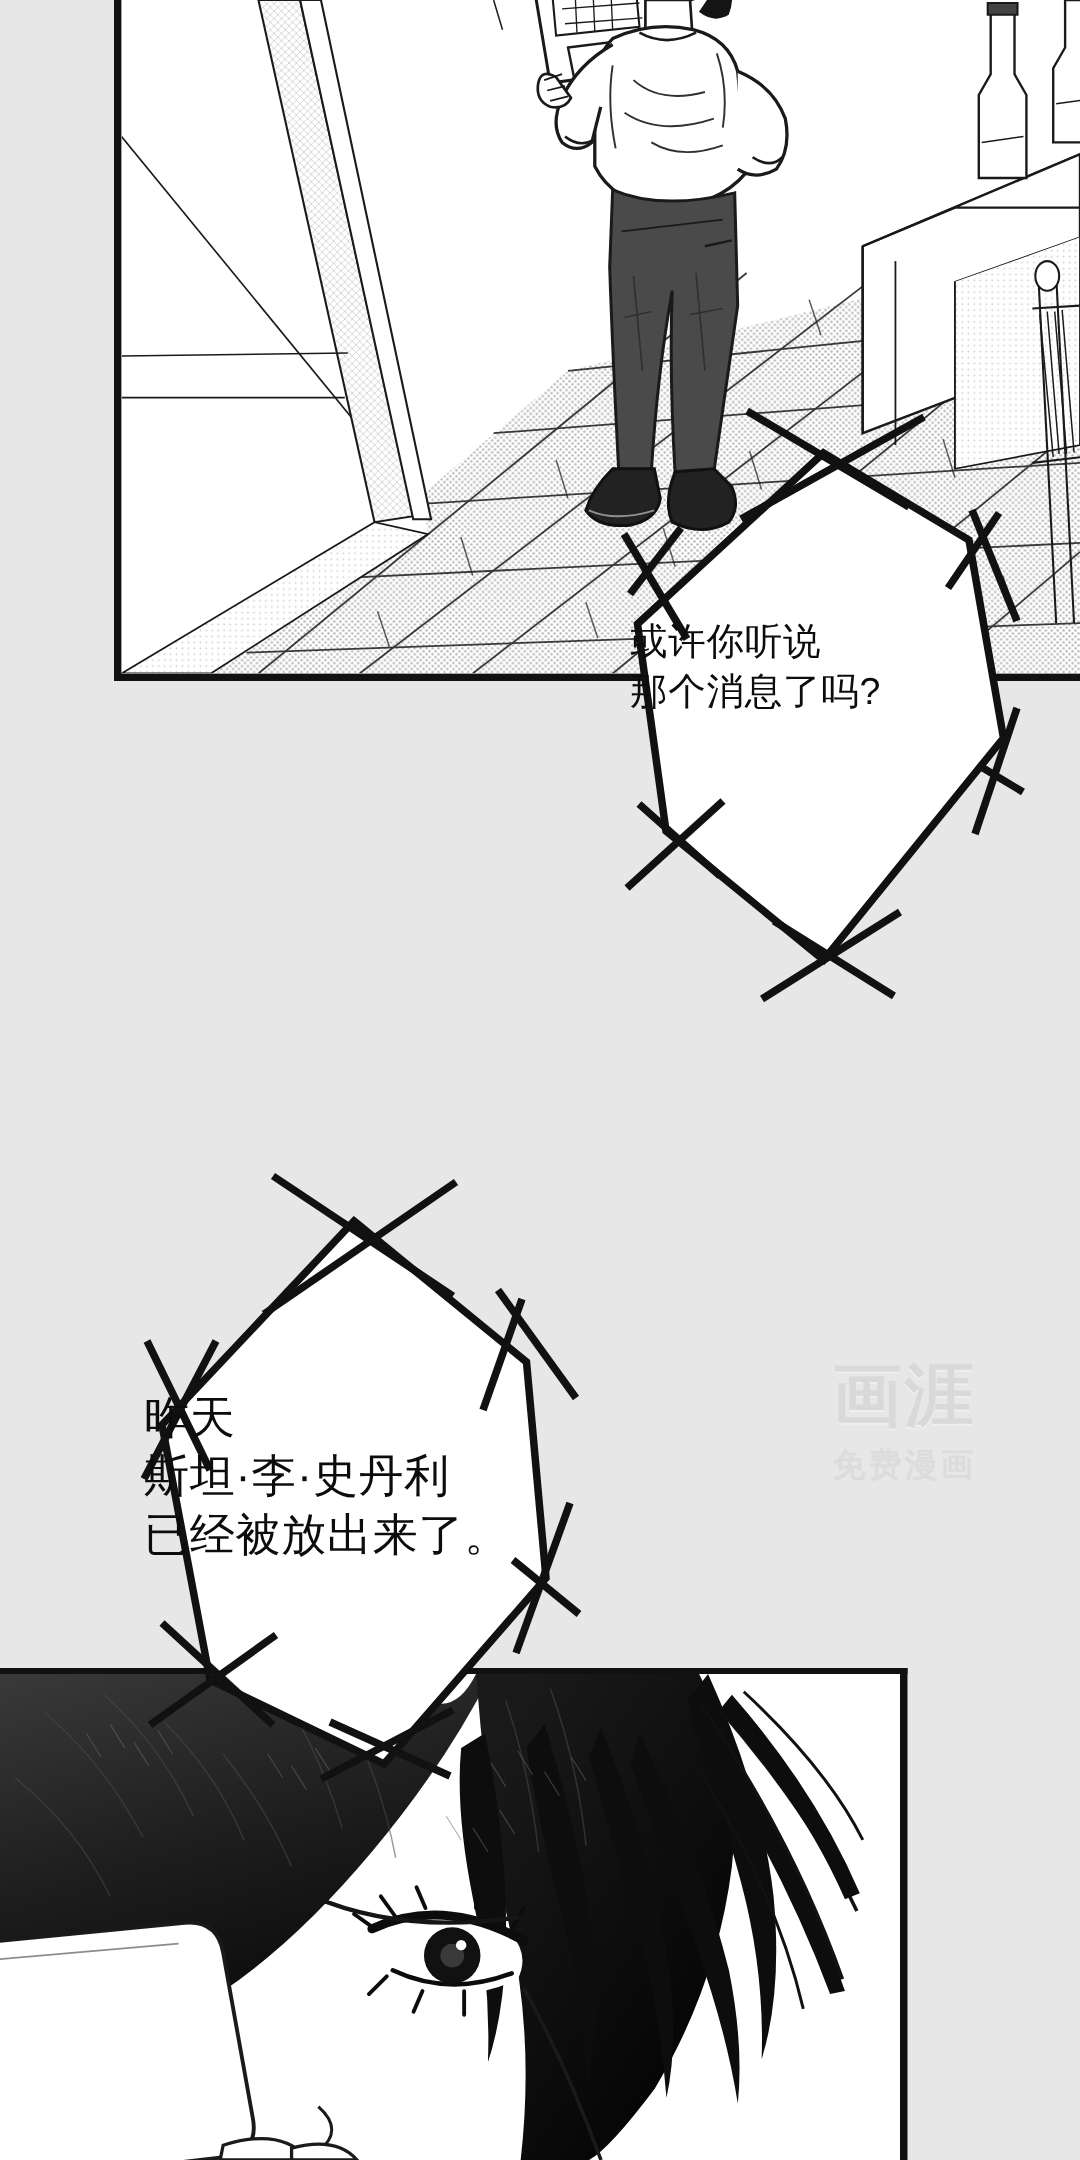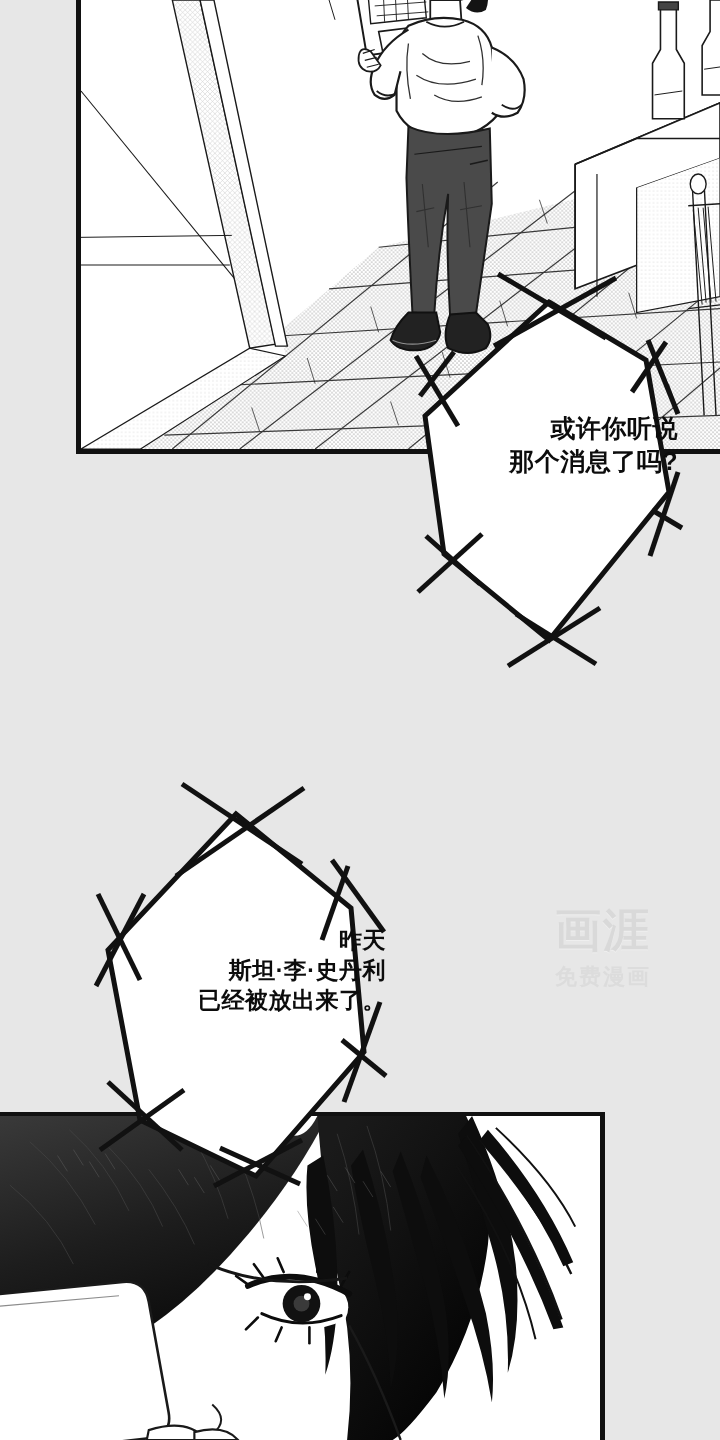--- a/index.html
+++ b/index.html
@@ -62,34 +62,34 @@
   }
   .bubble svg {
     position: absolute;
     left: 0; top: 0;
     overflow: visible;
   }
   .bubble-text {
     position: absolute;
     left: 0;
     width: 100%;
-    text-align: right;
+    text-align: left;
     color: #0c0c0c;
-    font-weight: 700;
+    font-weight: 400;
     line-height: 1.30;
     letter-spacing: 0.5px;
     white-space: pre-line;
     font-family: "Liberation Sans", "DejaVu Sans", sans-serif;
   }
 
   #bubble-1 { left: 420px; top: 296px; width: 258px; height: 350px; }
   #bubble-1 .bubble-text { top: 116px; font-size: 25px; }
 
   #bubble-2 { left: 96px; top: 790px; width: 290px; height: 390px; }
-  #bubble-2 .bubble-text { top: 136px; font-size: 23px; }
+  #bubble-2 .bubble-text { top: 136px; font-size: 30px; }
 
   
   #watermark {
     position: absolute;
     left: 528px;
     top: 906px;
     width: 150px;
     height: 110px;
     text-align: center;
     user-select: none;

